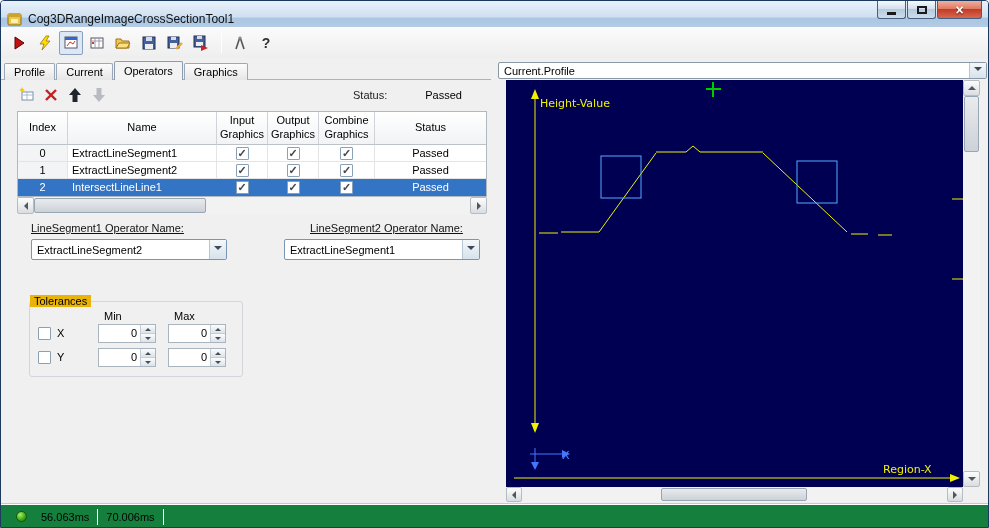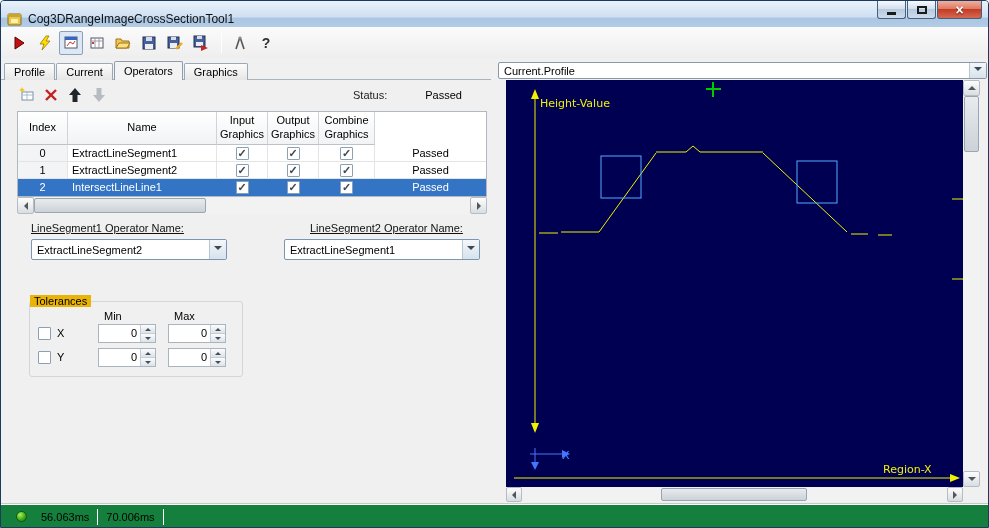--- a/index.html
+++ b/index.html
@@ -285,20 +285,21 @@
   <div class="grid">
     <div class="thead">
       <div class="th">Index</div>
       <div class="th">Name</div>
       <div class="th">Input
 Graphics</div>
       <div class="th">Output
 Graphics</div>
       <div class="th">Combine
 Graphics</div>
+      <div class="th" style="border-right:none">Status</div>
     </div>
     <div class="trow">
       <div class="td cell-index">0</div>
       <div class="td">ExtractLineSegment1</div>
       <div class="td center">
           <span class="cb checked"></span>
         </div>
       <div class="td center">
           <span class="cb checked"></span>
         </div>

